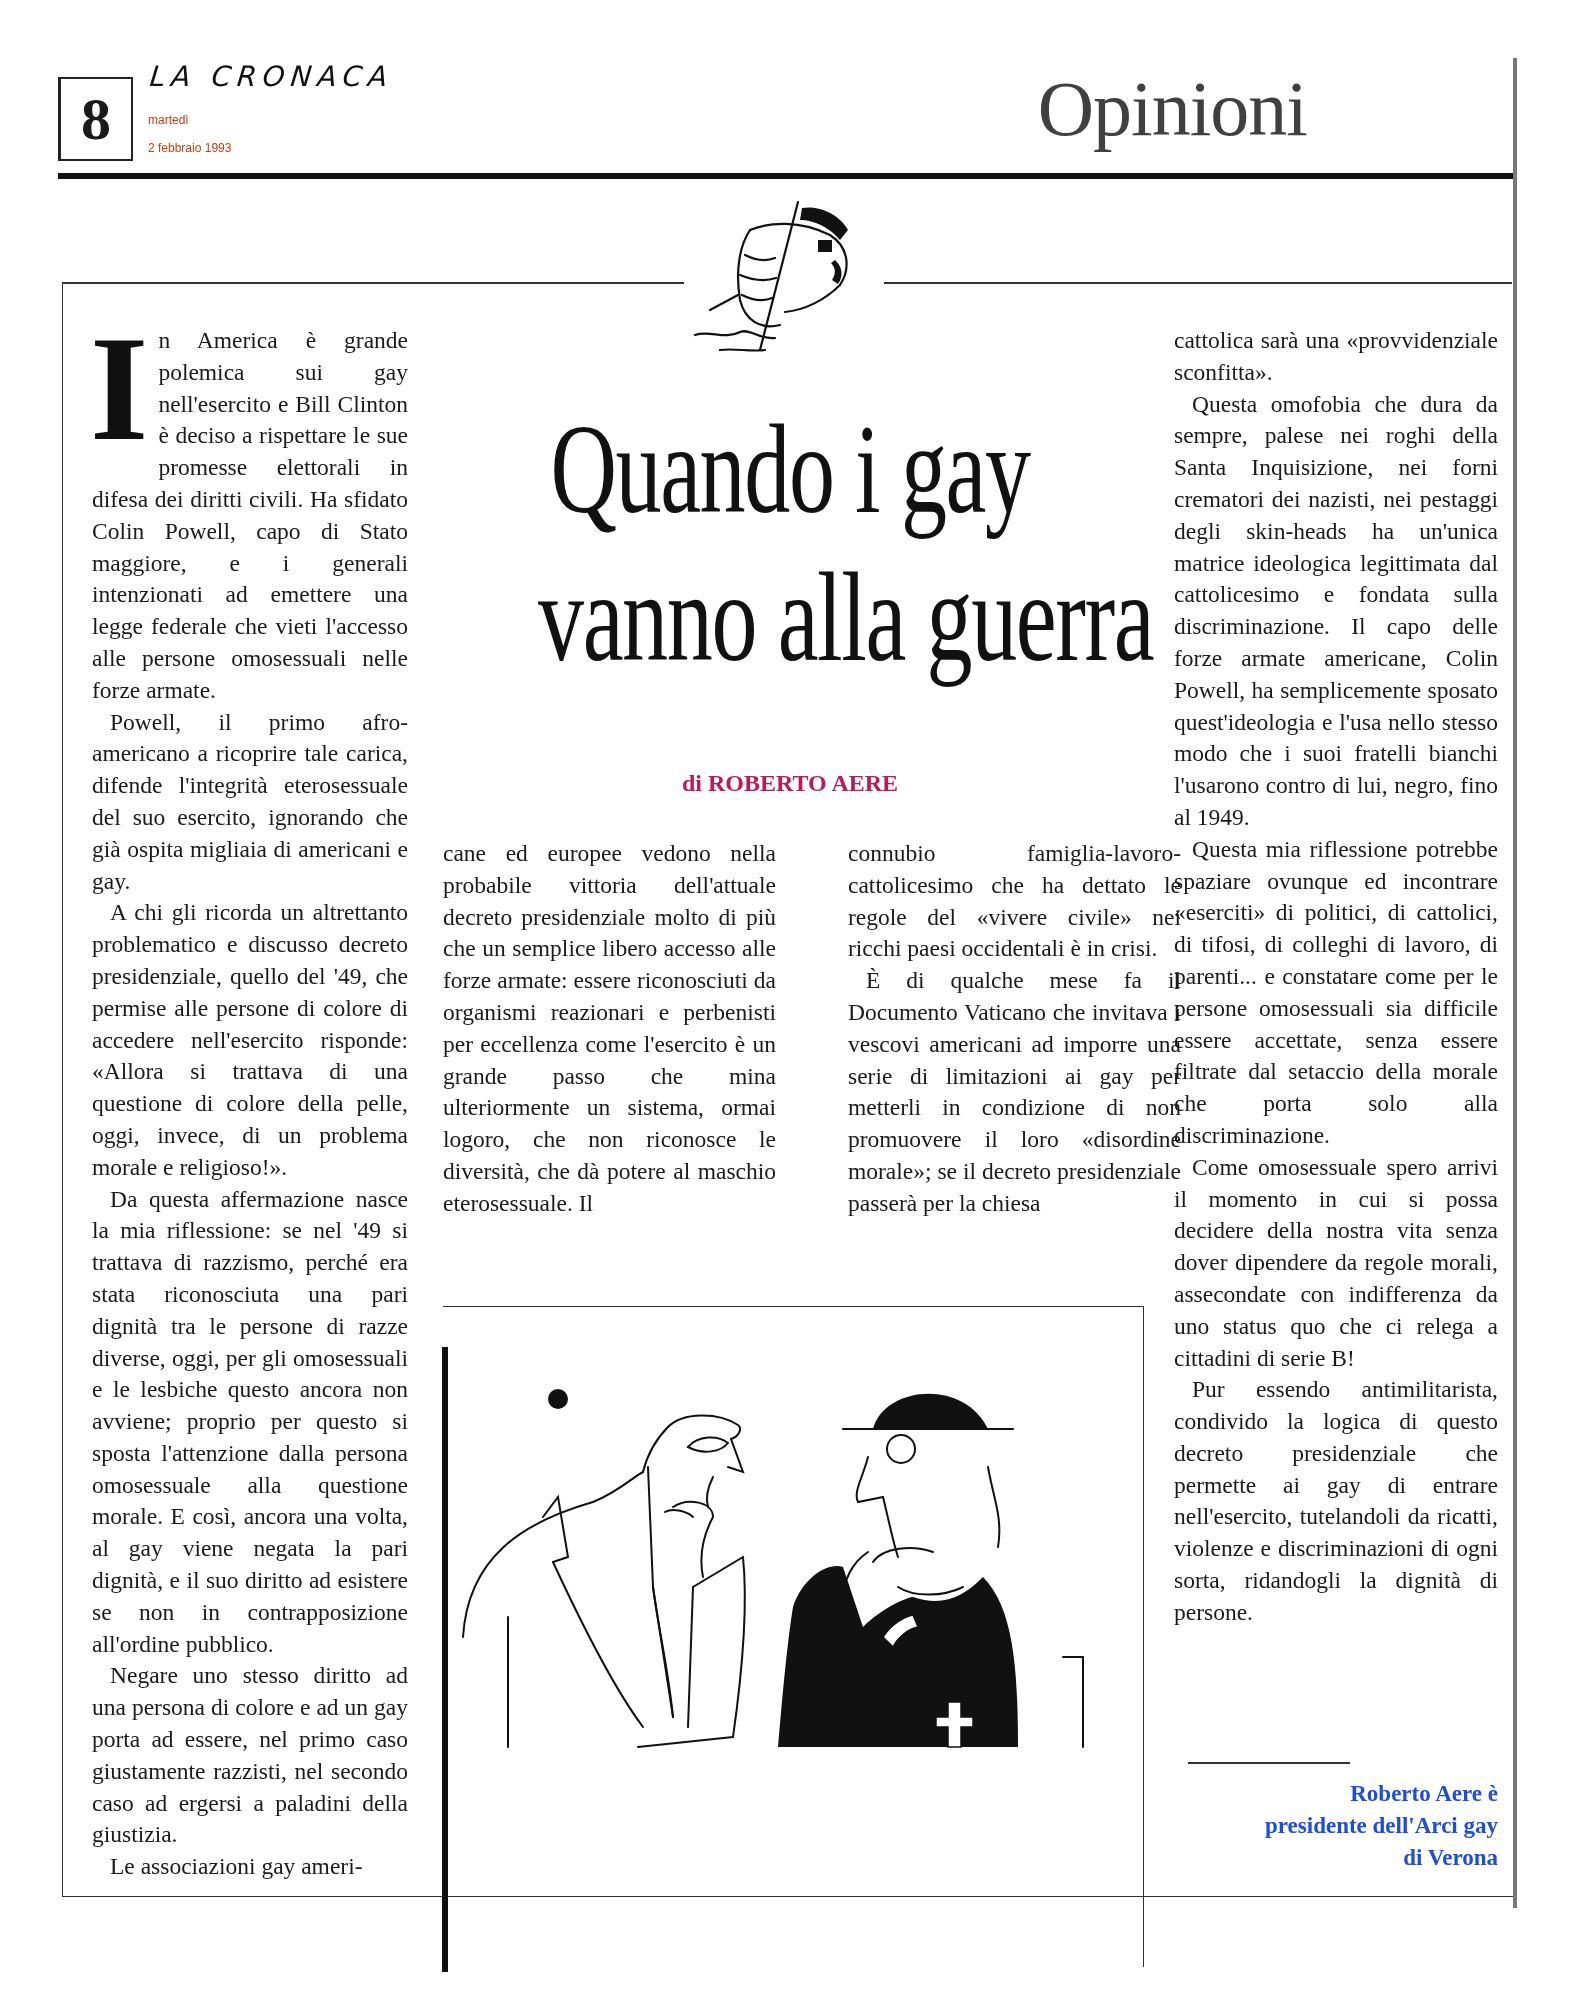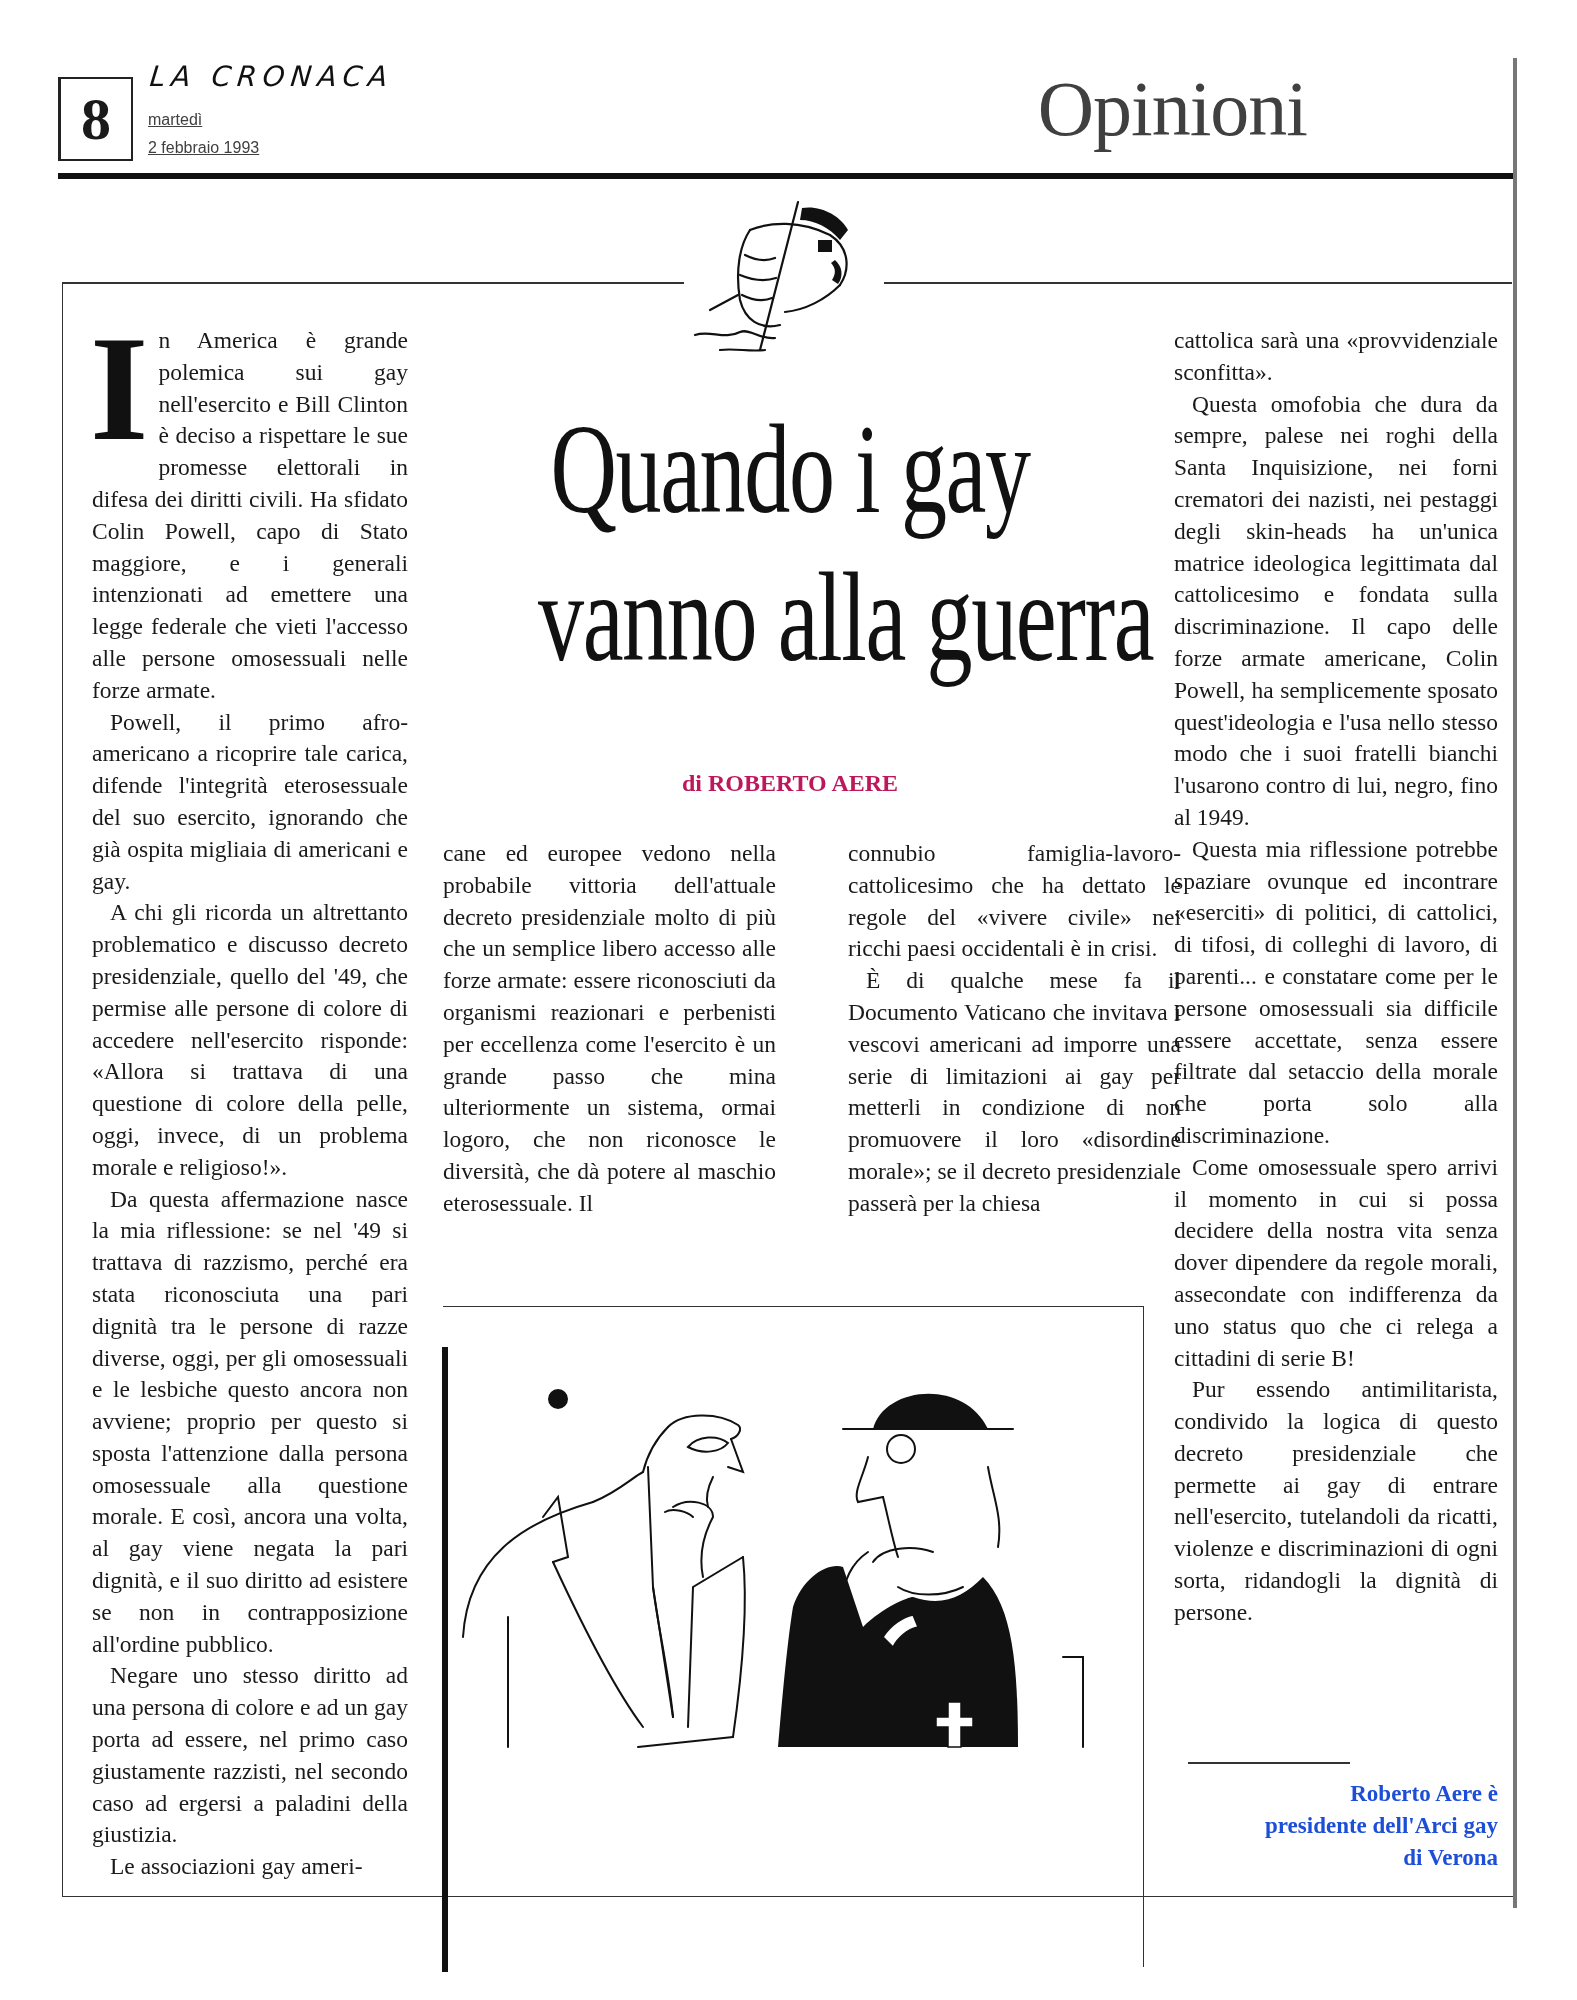--- a/index.html
+++ b/index.html
@@ -6,21 +6,21 @@
     body { width: 1577px; height: 2000px; position: relative; overflow: hidden;
       font-family: "Liberation Serif", "DejaVu Serif", serif; color: #1a1a1a; }
 
     
     .page-num-box { position: absolute; left: 58px; top: 77px; width: 70px; height: 80px;
       border: 2px solid #222; border-left-width: 3px; display: flex; align-items: center; justify-content: center;
       font-family: "Liberation Serif", serif; font-weight: bold; font-size: 60px; line-height: 1; }
     .handwritten { position: absolute; left: 150px; top: 60px; font-family: "DejaVu Sans", sans-serif;
       font-size: 28px; letter-spacing: 6px; font-style: italic; color: #111; transform: skewX(-6deg); }
     .dateline { position: absolute; left: 148px; top: 106px; font-family: "Liberation Sans", sans-serif;
-      font-size: 16px; line-height: 28px; color: #404040; text-decoration: underline; }
+      font-size: 12px; line-height: 28px; color: #c2410c; }
     .section-title { position: absolute; right: 270px; top: 70px; font-size: 78px; line-height: 1;
       font-family: "Liberation Serif", serif; color: #404040; letter-spacing: -1px; }
     .masthead-rule { position: absolute; left: 58px; top: 173px; width: 1457px; height: 6px; background: #111; }
     .right-edge { position: absolute; left: 1513px; top: 58px; width: 4px; height: 1850px; background: #777; }
 
     
     .frame { position: absolute; left: 62px; top: 282px; width: 1450px; height: 1614px;
       border-left: 1.5px solid #333; border-bottom: 1.5px solid #333; }
     .frame-top-left { position: absolute; left: 62px; top: 282px; width: 622px; height: 1.5px; background: #333; }
     .frame-top-right { position: absolute; left: 884px; top: 282px; width: 628px; height: 1.5px; background: #333; }

